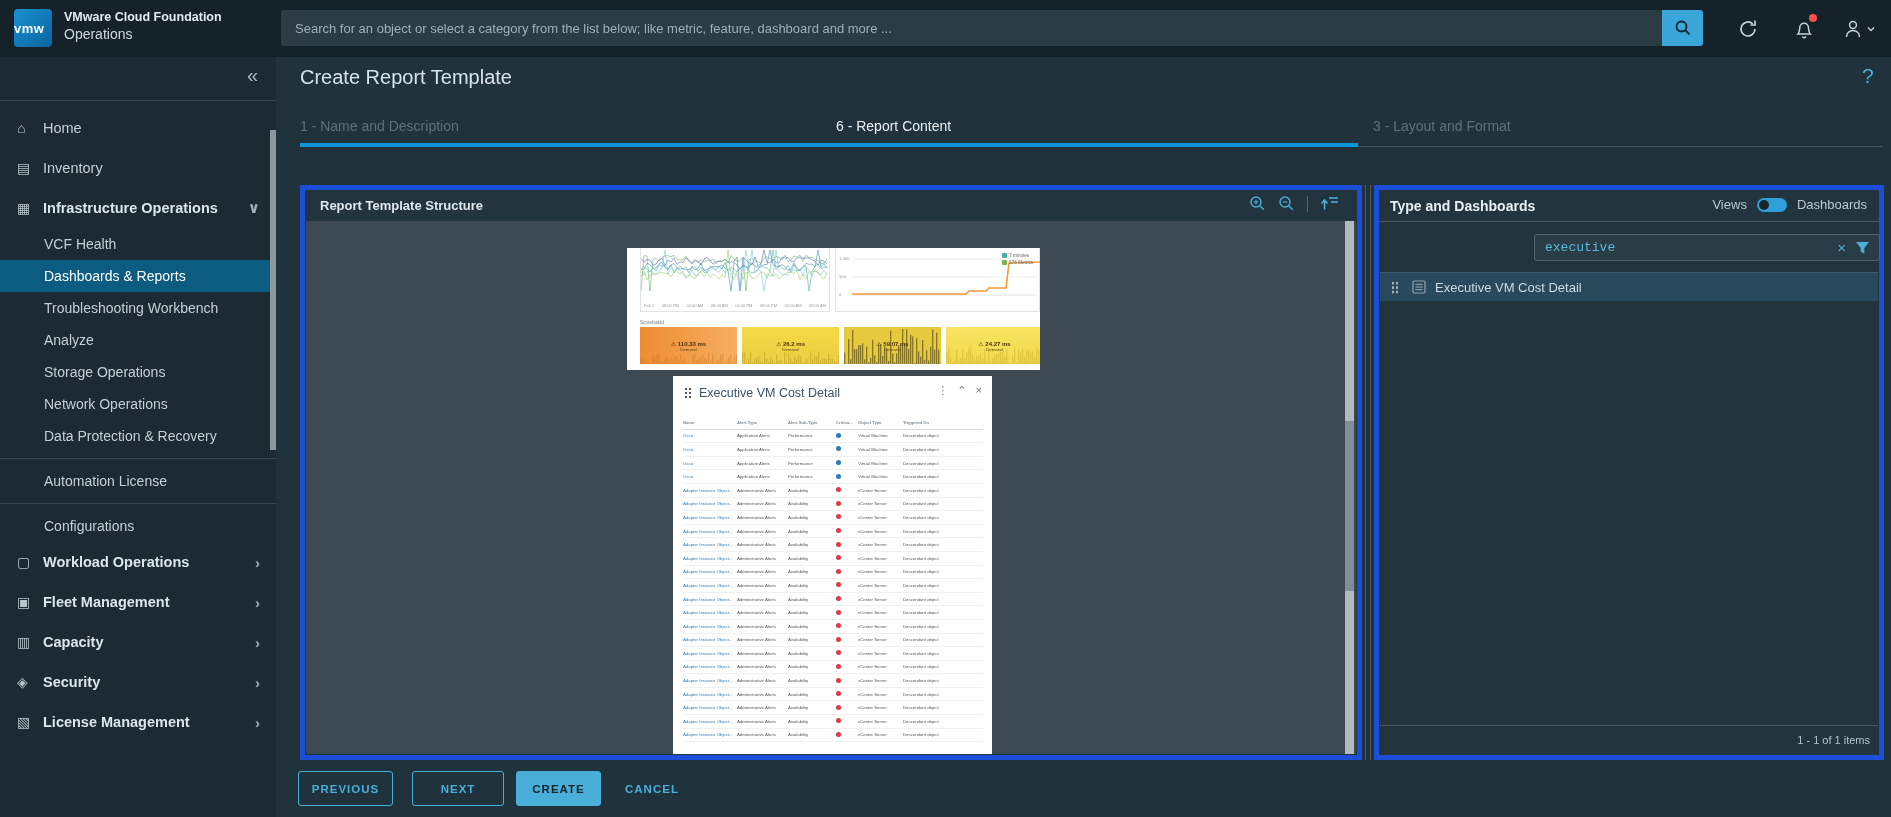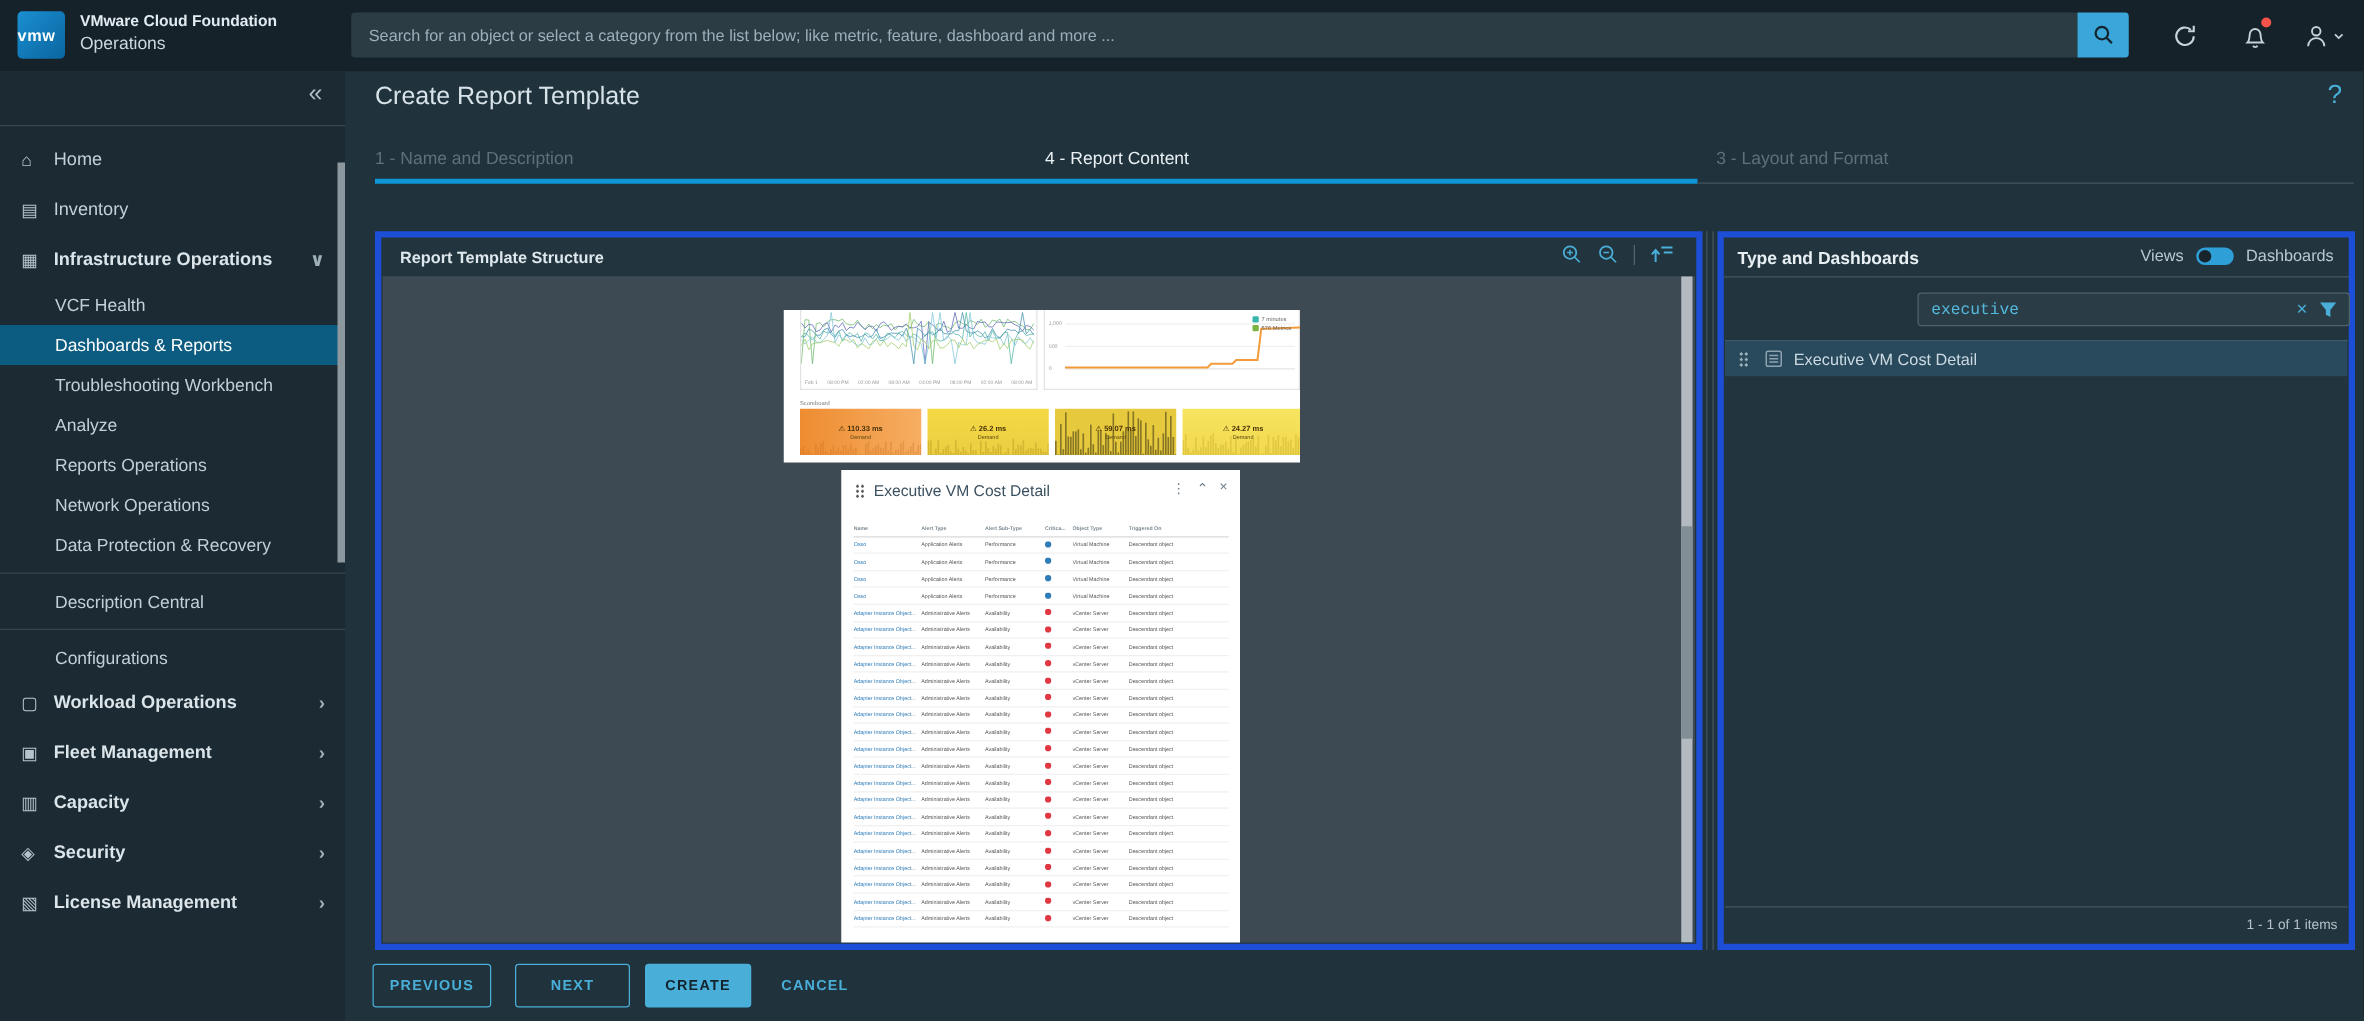--- a/index.html
+++ b/index.html
@@ -206,31 +206,31 @@
         <div class="sb-item kind-sub selected">
           <span>Dashboards &amp; Reports</span>
         </div>
         <div class="sb-item kind-sub">
           <span>Troubleshooting Workbench</span>
         </div>
         <div class="sb-item kind-sub">
           <span>Analyze</span>
         </div>
         <div class="sb-item kind-sub">
-          <span>Reports Operations</span>
+          <span>Storage Operations</span>
         </div>
         <div class="sb-item kind-sub">
           <span>Network Operations</span>
         </div>
         <div class="sb-item kind-sub">
           <span>Data Protection &amp; Recovery</span>
         </div>
         <div class="sb-divider"></div>
         <div class="sb-item kind-sub">
-          <span>Description Central</span>
+          <span>Automation License</span>
         </div>
         <div class="sb-divider"></div>
         <div class="sb-item kind-sub">
           <span>Configurations</span>
         </div>
         <div class="sb-item kind-group">
           <span class="sb-icon">▢</span>
           <span>Workload Operations</span>
           <span class="sb-chev">›</span>
         </div>
@@ -255,21 +255,21 @@
           <span class="sb-chev">›</span>
         </div>
       </div>
     <div id="sb-scroll"></div>
   </div>
 
   <div id="page-title">Create Report Template</div>
   <div id="help-q">?</div>
 
   <div class="wstep" style="left:300px;">1 - Name and Description</div>
-  <div class="wstep active" style="left:836px;">4 - Report Content</div>
+  <div class="wstep active" style="left:836px;">6 - Report Content</div>
   <div class="wstep" style="left:1373px;">3 - Layout and Format</div>
   <div id="wline-blue"></div>
   <div id="wline-gray"></div>
 
   <div class="panel" id="left-panel">
     <div id="lp-header">
       <div id="lp-title">Report Template Structure</div>
       <div id="lp-icons">
         <svg width="17" height="17" viewBox="0 0 17 17">
           <circle cx="7" cy="7" r="5" fill="none" stroke="#49afd9" stroke-width="1.4"></circle>

